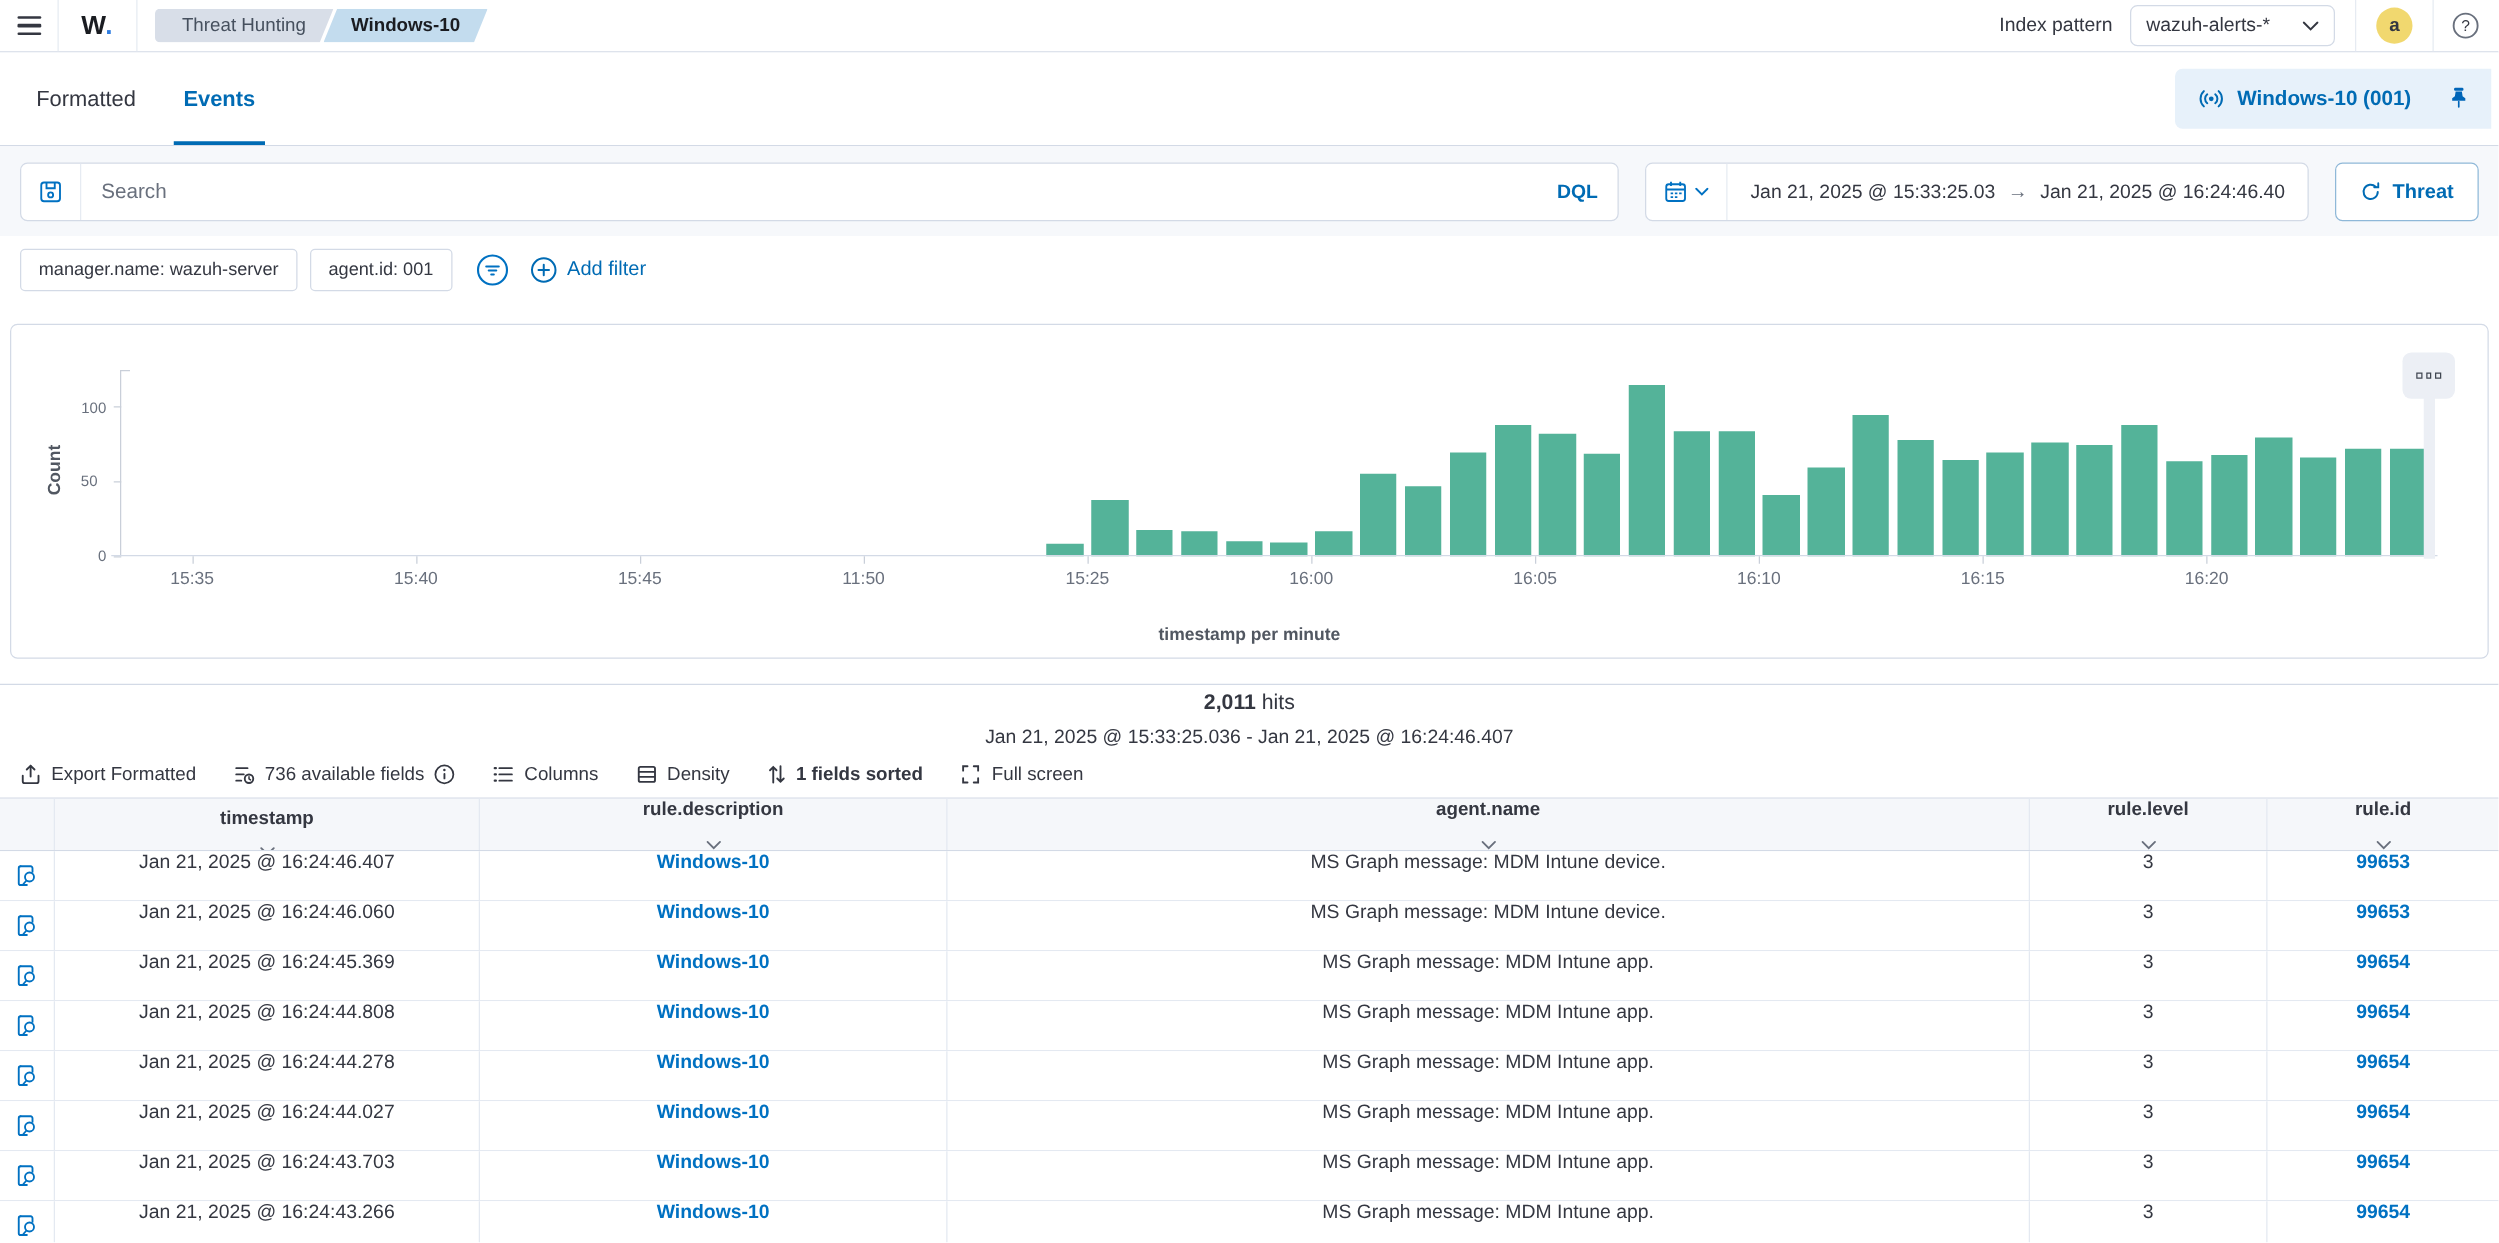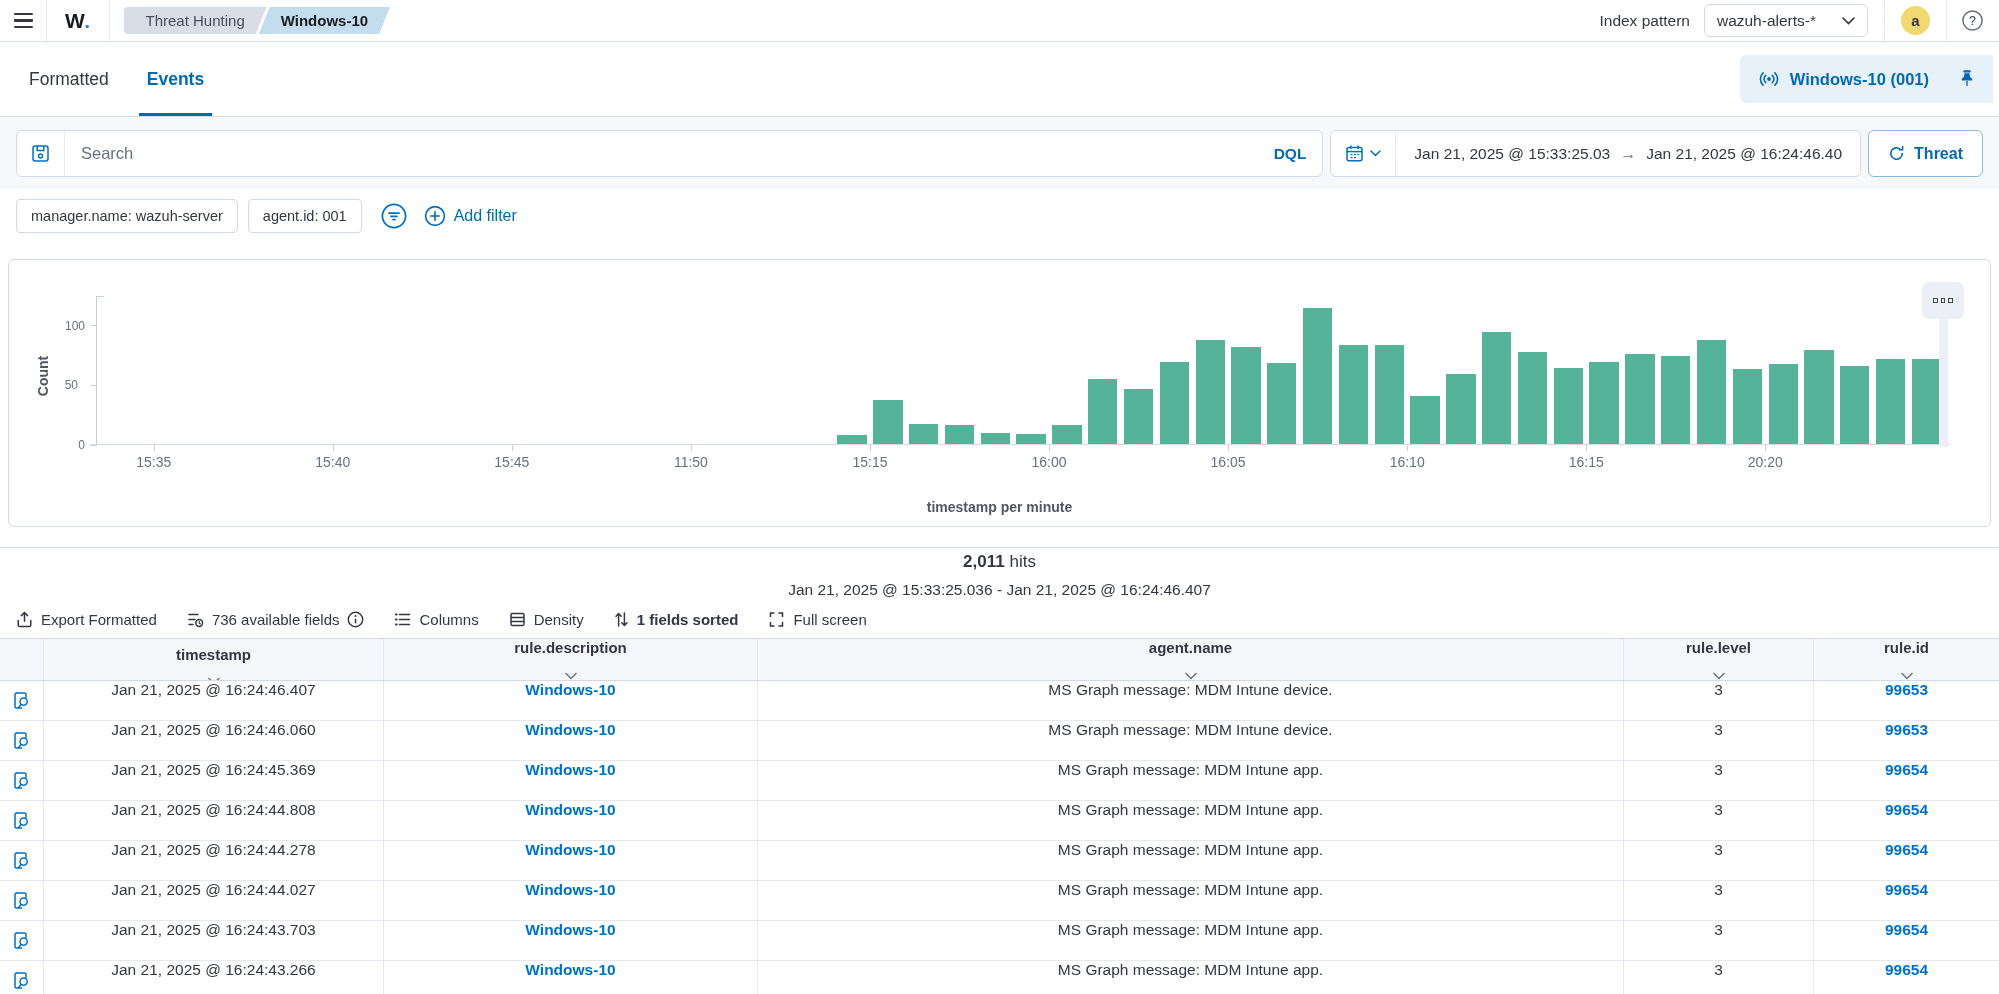--- a/index.html
+++ b/index.html
@@ -26,21 +26,21 @@
   .help-cell { height:100%; display:flex; align-items:center; padding:0 15px 0 14px; border-left:1px solid #e6ebf2; }
 
   
   .tabrow { height:75px; display:flex; align-items:center; padding:0 6px 0 10px; border-bottom:1px solid #d3dae6; background:#fff; }
   .tab { height:100%; display:flex; align-items:center; padding:0 8px; margin:0 11px; font-size:17.5px; border:none; background:none; cursor:pointer; color:#343741; border-bottom:3px solid transparent; border-top:3px solid transparent; }
   .tab.active { color:#006bb4; font-weight:600; border-bottom-color:#006bb4; }
   .agent-btn { margin-left:auto; height:48px; display:flex; align-items:center; gap:10px; background:#e7f1fa; border:none; border-radius:6px 0 0 6px; padding:0 16px 0 18px; color:#006bb4; font-size:16.5px; font-weight:600; cursor:pointer; }
   .agent-btn .pin { margin-left:18px; }
 
   
-  .querybar { background:#f6f8fb; padding:13px 16px 12px; display:flex; gap:7px; align-items:center; }
+  .querybar { background:#f6f8fb; padding:13px 16px 12px; display:flex; gap:21px; align-items:center; }
   .sgroup { display:flex; align-items:center; background:#fff; border:1px solid #d3dae6; border-radius:6px; height:47px; }
   .sgroup.grow { flex:1; }
   .addon { height:100%; display:flex; align-items:center; justify-content:center; padding:0 14px; border-right:1px solid #e6ebf2; color:#0071c2; gap:6px; background:none; border-top:none;border-bottom:none;border-left:none; cursor:pointer; }
   .search-input { flex:1; border:none; outline:none; font-size:16.5px; padding:0 16px; color:#343741; background:transparent; font-family:inherit; }
   .search-input::placeholder { color:#69707d; }
   .dql { padding:0 16px; font-size:15.5px; font-weight:600; color:#006bb4; background:none; border:none; cursor:pointer; }
   .daterange { display:flex; align-items:center; gap:10px; padding:0 18px; font-size:15.5px; font-weight:500; color:#343741; cursor:pointer; }
   .daterange .arrow { color:#69707d; font-size:16px; }
   .refresh-btn { height:47px; display:flex; align-items:center; gap:9px; border:1px solid #8fb8d8; color:#006bb4; background:#fff; border-radius:6px; padding:0 19px; font-size:16px; font-weight:600; cursor:pointer; }
 
@@ -298,41 +298,41 @@
           <div>
             <div class="xtick" style="left: 22.5576%;"></div>
             <div class="xtick-label" style="left: 22.5576%;">15:45</div>
           </div>
           <div>
             <div class="xtick" style="left: 32.2947%;"></div>
             <div class="xtick-label" style="left: 32.2947%;">11:50</div>
           </div>
           <div>
             <div class="xtick" style="left: 42.0318%;"></div>
-            <div class="xtick-label" style="left: 42.0318%;">15:15</div>
+            <div class="xtick-label" style="left: 42.0318%;">15:25</div>
           </div>
           <div>
             <div class="xtick" style="left: 51.7689%;"></div>
             <div class="xtick-label" style="left: 51.7689%;">16:00</div>
           </div>
           <div>
             <div class="xtick" style="left: 61.506%;"></div>
             <div class="xtick-label" style="left: 61.506%;">16:05</div>
           </div>
           <div>
             <div class="xtick" style="left: 71.2431%;"></div>
             <div class="xtick-label" style="left: 71.2431%;">16:10</div>
           </div>
           <div>
             <div class="xtick" style="left: 80.9802%;"></div>
             <div class="xtick-label" style="left: 80.9802%;">16:15</div>
           </div>
           <div>
             <div class="xtick" style="left: 90.7173%;"></div>
-            <div class="xtick-label" style="left: 90.7173%;">20:20</div>
+            <div class="xtick-label" style="left: 90.7173%;">16:20</div>
           </div>
         </div>
     </div>
     <div class="xlabel">timestamp per minute</div>
   </section>
 
   <section class="hits">
     <div class="count-line"><b>2,011</b> <span>hits</span></div>
     <div class="range">Jan 21, 2025 @ 15:33:25.036 - Jan 21, 2025 @ 16:24:46.407</div>
   </section>

